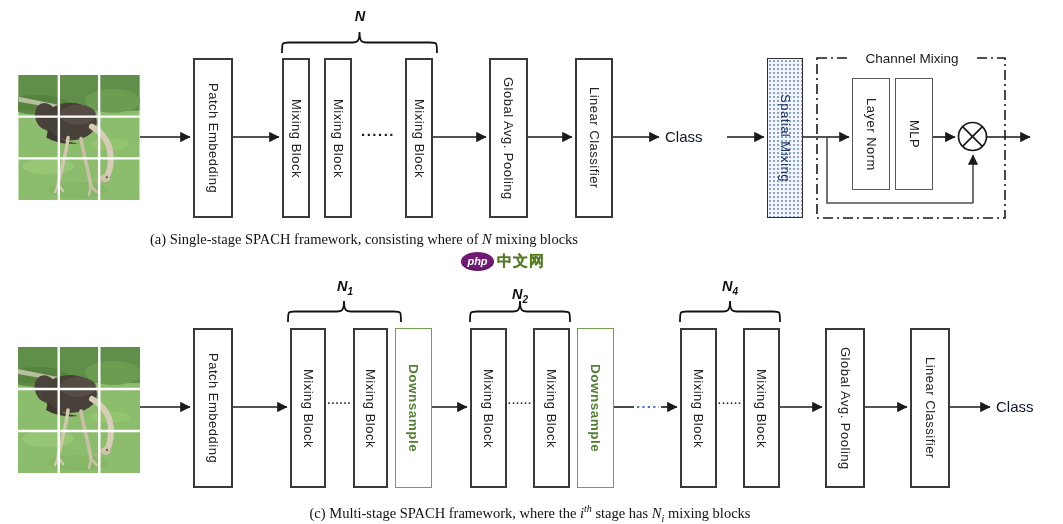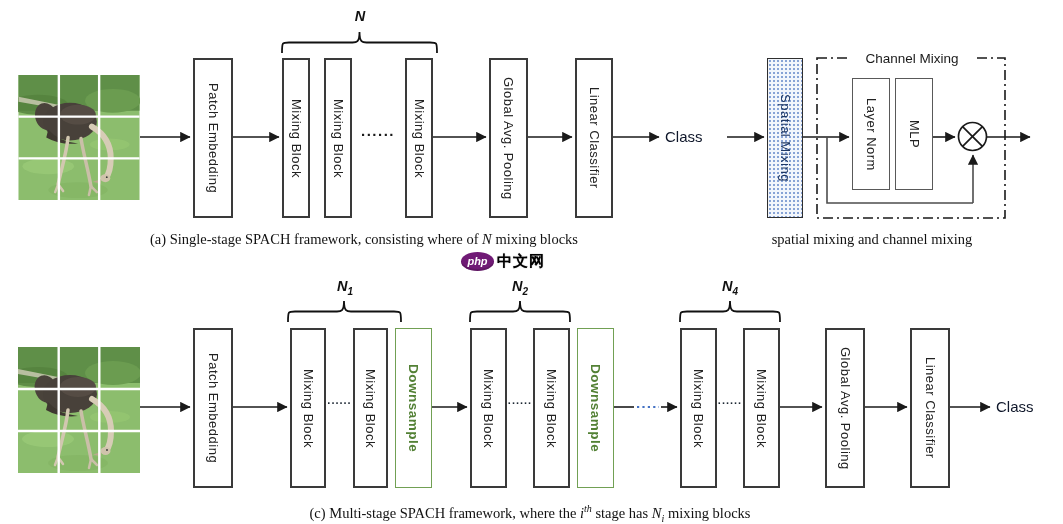--- a/index.html
+++ b/index.html
@@ -26,21 +26,21 @@
   .caption{position:absolute;font-family:"Liberation Serif",serif;font-size:14.5px;color:#111;
            text-align:center;line-height:19px;}
   .caption .ivar{font-style:italic;}
   .caption sup,.caption sub{font-style:italic;font-size:10px;}
   .cm-label{position:absolute;left:851px;top:50px;width:122px;height:17px;background:#fff;
             text-align:center;font-size:13.5px;color:#1a1a1a;line-height:17px;}
   .watermark{position:absolute;left:461px;top:250px;height:22px;display:flex;align-items:center;gap:3px;}
   .wm-ellipse{width:33px;height:19px;background:#701a75;border-radius:50%;display:flex;
               align-items:center;justify-content:center;color:#fff;font-size:11px;font-weight:bold;
               font-style:italic;box-shadow:inset 0 -2px 0 rgba(0,0,0,0.15);}
-  .wm-site{font-size:15px;font-weight:bold;color:#000000;letter-spacing:1px;
+  .wm-site{font-size:15px;font-weight:bold;color:#4d7c0f;letter-spacing:1px;
            text-shadow:0 0 1px #777;}
   .ostrich{position:absolute;}
 </style>
 </head>
 <body>
 
 <div id="canvas">
 
   <svg class="layer">
     <defs>
@@ -151,21 +151,20 @@
     <span class="vtext">Layer Norm</span>
   </div>
   <div class="box gray" style="left:895px;top:78px;width:38px;height:112px;">
     <span class="vtext">MLP</span>
   </div>
 
   <div class="caption" style="left:64px;top:230px;width:600px;">
     <span>(a) Single-stage SPACH framework, consisting where of </span><span class="ivar">N</span><span> mixing blocks</span>
   </div>
   <div class="caption" style="left:747px;top:230px;width:250px;">
-    <span style="display:block;">spatial mixing and channel mixing</span>
   </div>
 
   <div class="watermark">
     <div class="wm-ellipse">php</div>
     <div class="wm-site">中文网</div>
   </div>
 
   <svg class="ostrich" style="left:18px;top:347px;" width="122" height="126" viewBox="0 0 122 126">
     <rect x="0" y="0" width="122" height="126" fill="#8cbd6d"></rect>
     <rect x="0" y="0" width="122" height="36" fill="#5f8f48"></rect>
@@ -224,21 +223,21 @@
     <span class="vtext">Global Avg. Pooling</span>
   </div>
   <div class="box" style="left:910px;top:328px;width:40px;height:160px;">
     <span class="vtext">Linear Classifier</span>
   </div>
   <div class="classlbl" style="left:996px;top:398px;">Class</div>
 
   <div class="stageN" style="left:330px;top:278px;width:30px;">
     <span>N</span><sub>1</sub>
   </div>
-  <div class="stageN" style="left:505px;top:278px;width:30px;">
+  <div class="stageN" style="left:505px;top:286px;width:30px;">
     <span>N</span><sub>2</sub>
   </div>
   <div class="stageN" style="left:715px;top:278px;width:30px;">
     <span>N</span><sub>4</sub>
   </div>
 
   <div class="caption" style="left:229px;top:499px;width:602px;">
     <span>(c) Multi-stage SPACH framework, where the </span><span class="ivar">i</span><sup>th</sup><span> stage has </span><span class="ivar">N</span><sub>i</sub><span> mixing blocks</span>
   </div>
 

